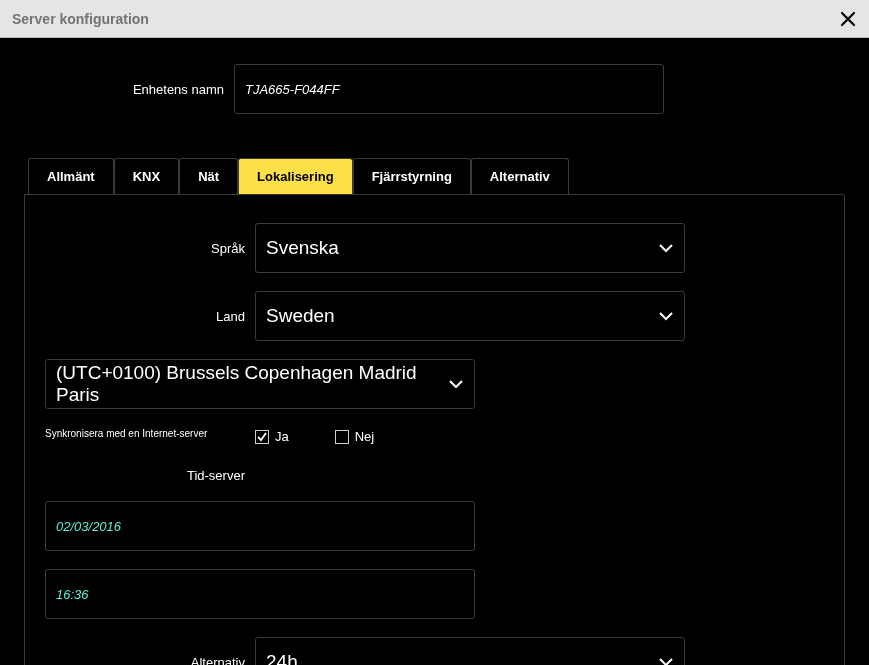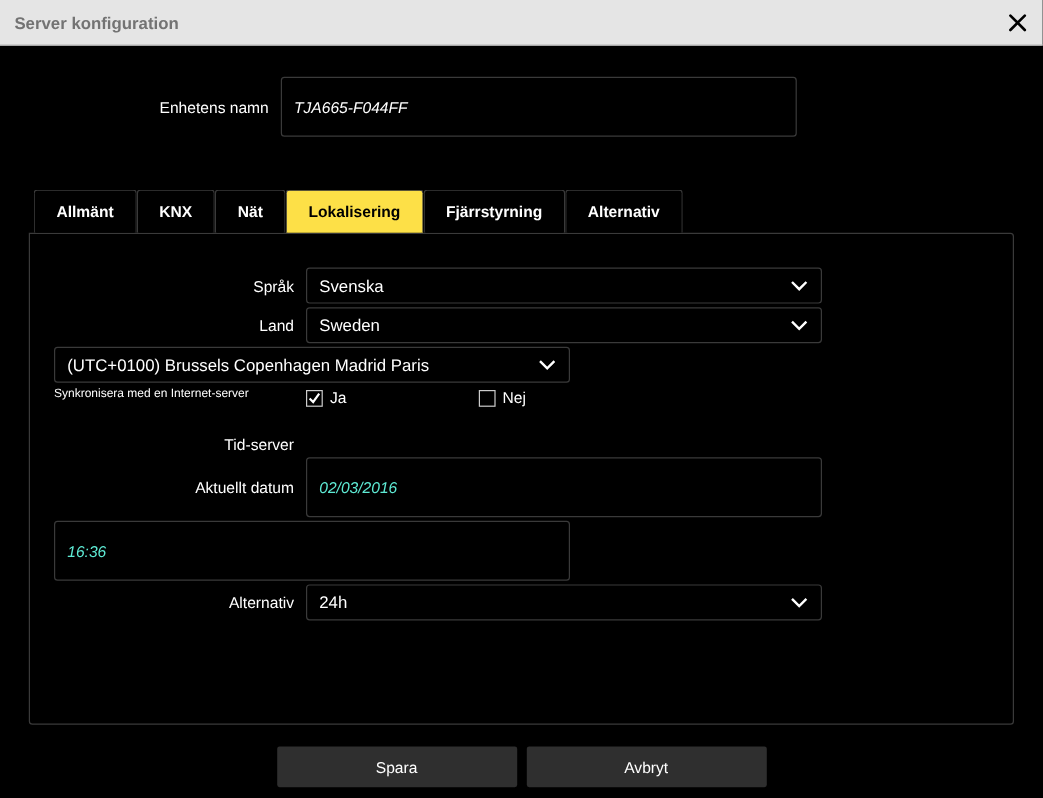--- a/index.html
+++ b/index.html
@@ -8,56 +8,56 @@
   .titlebar {
     height: 38px; background: #e5e5e5; color: #737373;
     display: flex; align-items: center; justify-content: space-between;
     padding: 0 12px; border-bottom: 1px solid #bdbdbd;
   }
   .titlebar .title { font-weight: bold; font-size: 14px; }
   .titlebar .close { cursor: pointer; }
   .titlebar .close svg { display:block; }
   .body { padding: 20px 24px 8px 24px; }
 
-  .row { display:flex; align-items:center; margin-bottom: 3px; }
+  .row { display:flex; align-items:center; margin-bottom: 18px; }
   .row .label { width: 210px; text-align: right; padding-right: 10px; font-size: 13px; }
   .row .field { flex: 0 0 430px; }
 
   .device-row { display:flex; align-items:center; margin: 6px 0 26px 0; }
   .device-row .label { width: 210px; text-align:right; padding-right:10px; font-size:13px; }
   .device-row .field { flex:0 0 430px; }
 
   input[type=text] {
     width:100%; height:50px; background:#000; border:1px solid #3a3a3a; color:#fff;
     padding:0 10px; font-size:13px; font-style:italic; border-radius:3px;
   }
   input.readonly { color:#5eead4; }
 
   .select {
-    position:relative; width:100%; height:30px; border:1px solid #3a3a3a; border-radius:3px;
+    position:relative; width:100%; height:50px; border:1px solid #3a3a3a; border-radius:3px;
     display:flex; align-items:center; justify-content:space-between; padding:0 10px;
-    font-size:14px; cursor:pointer; background:#000;
+    font-size:19px; cursor:pointer; background:#000;
   }
   .select .chev svg { display:block; }
 
   .tabs { display:flex; gap:0; margin-left:4px;margin-top:44px; }
   .tab {
     border:1px solid #3a3a3a; border-bottom:none;
     padding:10px 18px; font-size:13px; font-weight:bold; cursor:pointer;
     background:#000; color:#fff; border-radius:3px 3px 0 0;
   }
   .tab.active { background:#fde047; color:#000; }
   .tabpanel {
     border:1px solid #3a3a3a; border-radius:0 3px 3px 3px; padding:28px 20px 8px 20px;
     min-height: 410px;
   }
 
   .radio-row { display:flex; align-items:flex-start; margin-bottom:14px; }
   .radio-row .label { width:210px; padding-right:10px; font-size:10px; line-height:1.3; }
-  .radio-row .opts { display:flex; gap:110px; padding-top:2px; }
+  .radio-row .opts { display:flex; gap:46px; padding-top:2px; }
   .opt { display:flex; align-items:center; gap:6px; font-size:13px; cursor:pointer; }
   .cb {
     width:14px; height:14px; border:1.5px solid #ccc; display:inline-flex;
     align-items:center; justify-content:center;
   }
   .cb.checked svg { display:block; }
   .cb svg { display:none; }
 
   .buttons-row { display:flex; gap:8px; justify-content:center; padding:18px 0 0 0; }
   .btn {
@@ -160,21 +160,20 @@
         </div>
       </div>
 
       <div style="height:10px"></div>
 
       <div class="row">
         <div class="label">Tid-server</div>
       </div>
 
       <div class="row">
-        <div class="label">Aktuellt datum</div>
         <div class="field">
           <input type="text" class="readonly" readonly="" value="02/03/2016" style="">
         </div>
       </div>
 
       <div class="row">
         <div class="field">
           <input type="text" class="readonly" readonly="" value="16:36" style="">
         </div>
       </div>

